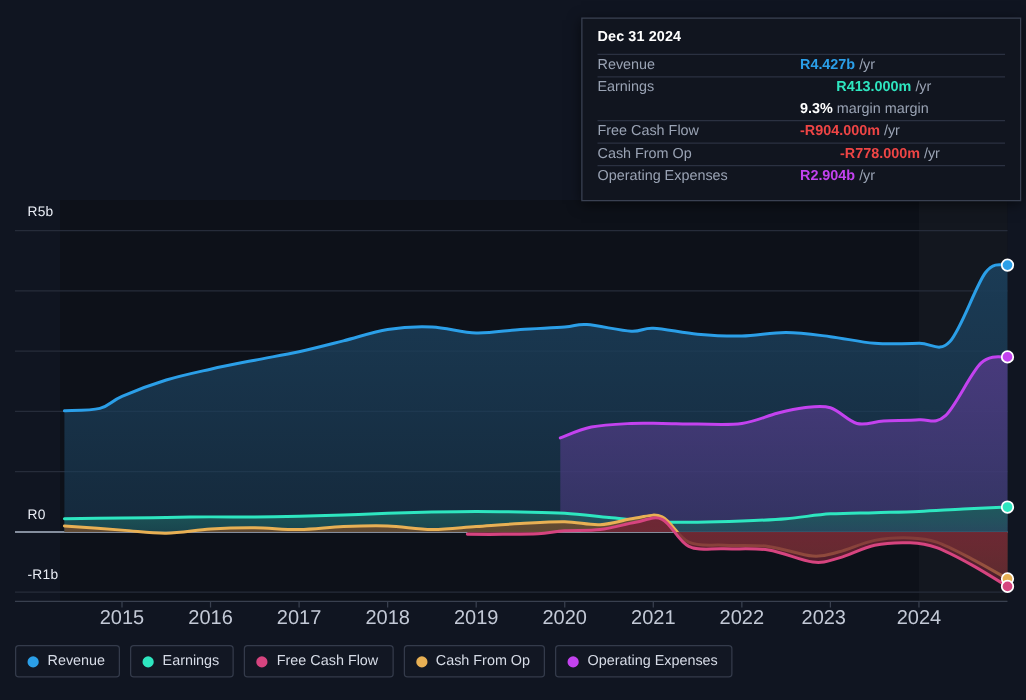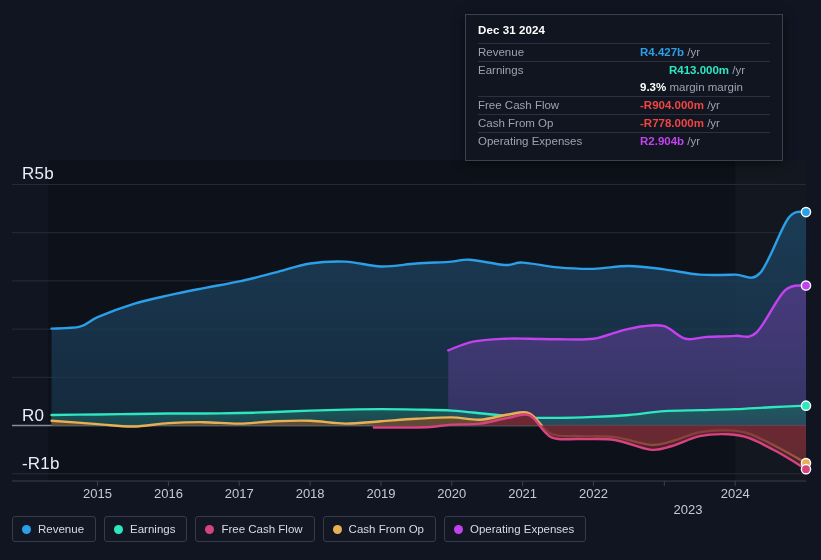--- a/index.html
+++ b/index.html
@@ -12,31 +12,31 @@
     -webkit-font-smoothing:antialiased;
   }
   #chart-root{position:absolute;inset:0;}
 
   
   .plot-wrap{position:absolute;left:0;top:0;width:821px;height:500px;}
   .plot-svg{position:absolute;left:0;top:0;}
 
   
   .ylab{
-    position:absolute;color:#e9edf5;font-size:17px;letter-spacing:.2px;
+    position:absolute;color:#e9edf5;font-size:11px;letter-spacing:.2px;
     white-space:nowrap;
   }
   .xlab{
-    position:absolute;color:#c3c9d6;font-size:13px;
+    position:absolute;color:#c3c9d6;font-size:16px;
     transform:translateX(-50%);white-space:nowrap;
   }
 
   
   .tooltip{
-    position:absolute;left:465px;top:14px;width:318px;
+    position:absolute;left:465px;top:14px;width:352px;
     background:#11151f;
     border:1px solid #3a4152;
     box-sizing:border-box;
     padding:9px 12px 10px 12px;
     box-shadow:0 2px 10px rgba(0,0,0,.55);
   }
   .tt-date{
     color:#ffffff;font-size:11.5px;font-weight:bold;
     padding-bottom:7px;letter-spacing:.1px;
   }
@@ -149,21 +149,21 @@
     </div>
   <div id="x-labels">
       <div class="xlab" style="left: 97.5888px; top: 486px;">2015</div>
       <div class="xlab" style="left: 168.43px; top: 486px;">2016</div>
       <div class="xlab" style="left: 239.271px; top: 486px;">2017</div>
       <div class="xlab" style="left: 310.112px; top: 486px;">2018</div>
       <div class="xlab" style="left: 380.953px; top: 486px;">2019</div>
       <div class="xlab" style="left: 451.794px; top: 486px;">2020</div>
       <div class="xlab" style="left: 522.636px; top: 486px; text-align: center;">2021</div>
       <div class="xlab" style="left: 593.477px; top: 486px;">2022</div>
-      <div class="xlab" style="left: 688px; top: 486px; margin-top: 16px;">2023</div>
+      <div class="xlab" style="left: 659px; top: 486px;">2023</div>
       <div class="xlab" style="left: 735.159px; top: 486px;">2024</div>
     </div>
 
   <div class="tooltip">
     <div class="tt-date">Dec 31 2024</div>
     <table class="tt-table">
       <tbody id="tt-body">
           <tr>
             <td class="tt-key">Revenue</td>
             <td class="tt-val"><b class="tt-amt" style="color: rgb(43, 159, 232);">R4.427b</b><span class="tt-unit"> /yr</span></td>
@@ -175,21 +175,21 @@
           <tr class="no-rule">
             <td class="tt-key"></td>
             <td class="tt-val"><b class="tt-amt" style="color: rgb(255, 255, 255);">9.3%</b><span class="tt-unit"> margin margin</span></td>
           </tr>
           <tr>
             <td class="tt-key">Free Cash Flow</td>
             <td class="tt-val"><b class="tt-amt" style="color: rgb(239, 69, 69);">-R904.000m</b><span class="tt-unit"> /yr</span></td>
           </tr>
           <tr>
             <td class="tt-key">Cash From Op</td>
-            <td class="tt-val"><b class="tt-amt" style="color: rgb(239, 69, 69);">-R778.000m</b><span class="tt-unit"> /yr</span></td>
+            <td class="tt-val"><b class="tt-amt" style="color: rgb(239, 69, 69); margin-left: 32px;">-R778.000m</b><span class="tt-unit"> /yr</span></td>
           </tr>
           <tr>
             <td class="tt-key">Operating Expenses</td>
             <td class="tt-val"><b class="tt-amt" style="color: rgb(195, 66, 239);">R2.904b</b><span class="tt-unit"> /yr</span></td>
           </tr>
         </tbody>
     </table>
   </div>
 
   <div class="legend" id="legend">

